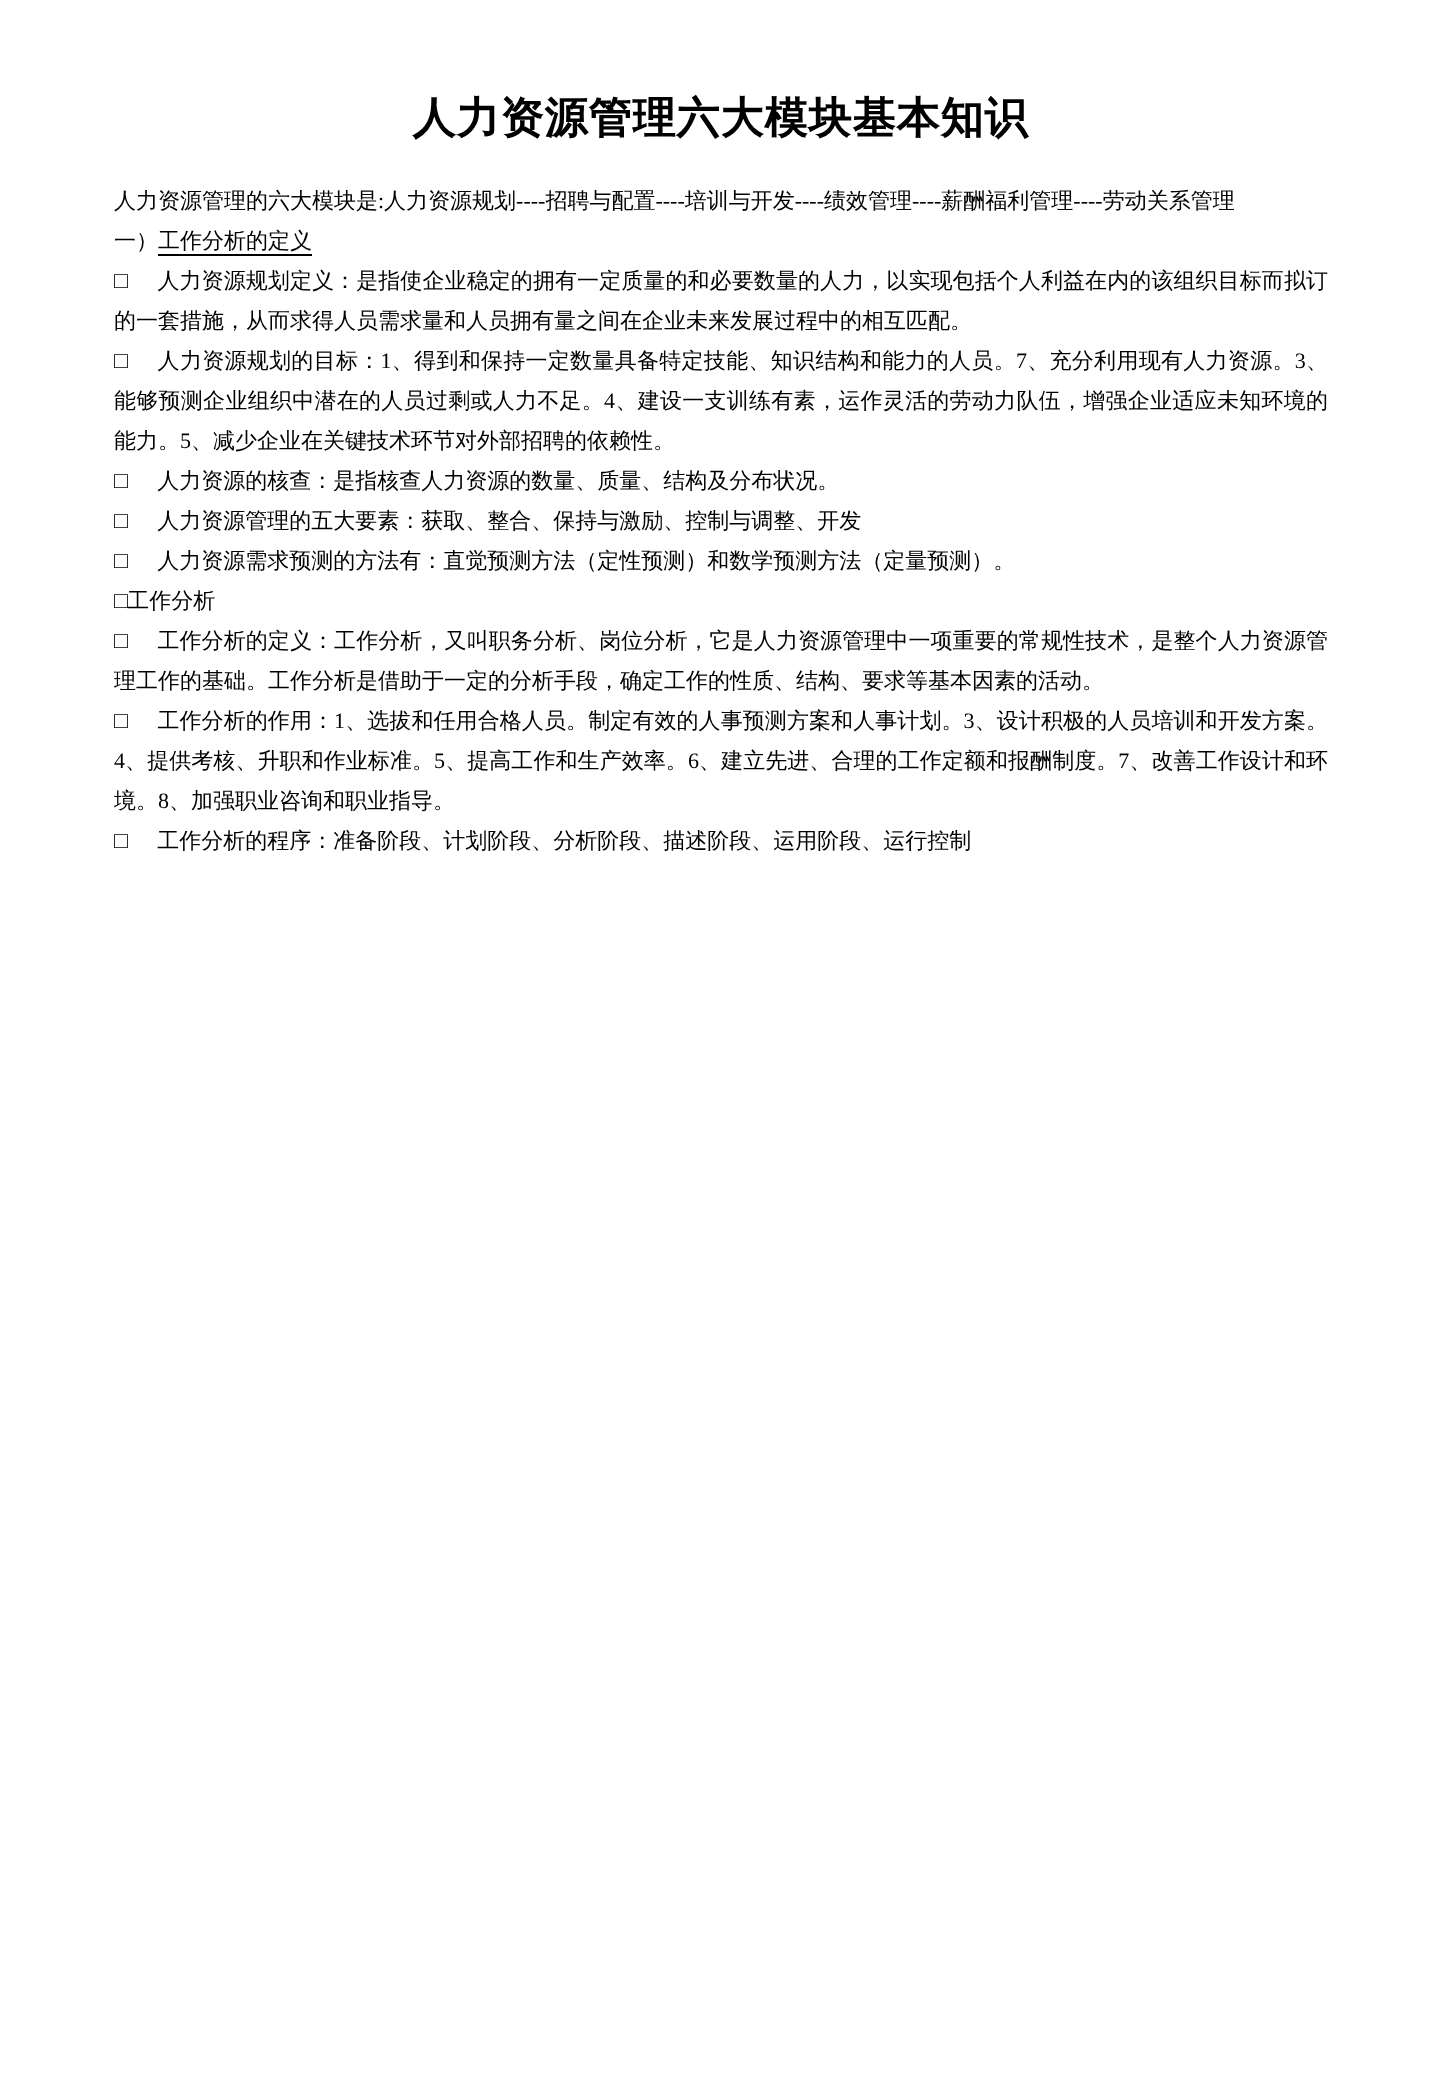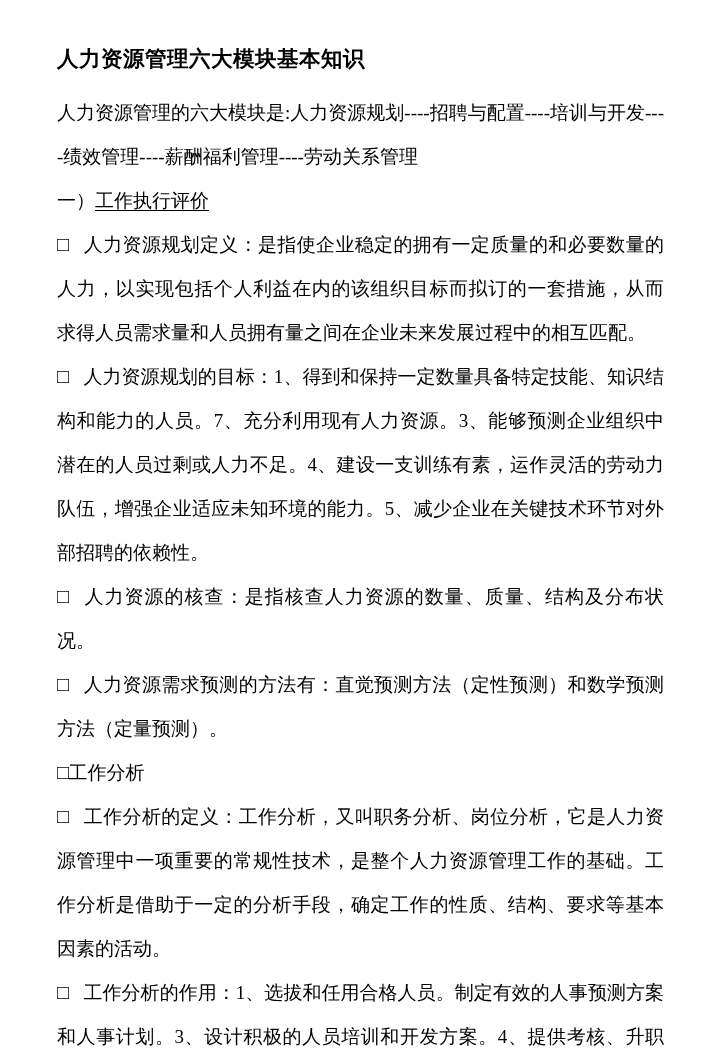--- a/index.html
+++ b/index.html
@@ -19,27 +19,27 @@
     width: 721px;
     height: 1050px;
     padding: 43px 57px 0 57px;
     background: #ffffff;
   }
   h1.doc-title {
     margin: 0 0 16px 0;
     font-size: 21.5px;
     line-height: 32px;
     font-weight: bold;
-    text-align: left;
+    text-align: center;
     letter-spacing: 0.5px;
   }
   p.para {
     margin: 0;
-    font-size: 19px;
-    line-height: 44px;
+    font-size: 11px;
+    line-height: 20px;
     text-align: justify;
     text-justify: inter-ideograph;
     word-break: break-all;
   }
   .u {
     text-decoration: underline;
     text-underline-offset: 3px;
   }
   .bullet {
     display: inline-block;
@@ -53,33 +53,35 @@
 </style>
 </head>
 <body>
 
 <div class="page">
 
   <h1 class="doc-title">人力资源管理六大模块基本知识</h1>
 
   <p class="para">人力资源管理的六大模块是:人力资源规划----招聘与配置----培训与开发----绩效管理----薪酬福利管理----劳动关系管理</p>
 
-  <p class="para"><span>一）</span><span class="u">工作执行评价</span></p>
+  <p class="para"><span>一）</span><span class="u">工作分析的定义</span></p>
 
   <p class="para"><span class="bullet">□</span><span>人力资源规划定义：是指使企业稳定的拥有一定质量的和必要数量的人力，以实现包括个人利益在内的该组织目标而拟订的一套措施，从而求得人员需求量和人员拥有量之间在企业未来发展过程中的相互匹配。</span></p>
 
   <p class="para"><span class="bullet">□</span><span>人力资源规划的目标：1、得到和保持一定数量具备特定技能、知识结构和能力的人员。7、充分利用现有人力资源。3、能够预测企业组织中潜在的人员过剩或人力不足。4、建设一支训练有素，运作灵活的劳动力队伍，增强企业适应未知环境的能力。5、减少企业在关键技术环节对外部招聘的依赖性。</span></p>
 
   <p class="para"><span class="bullet">□</span><span>人力资源的核查：是指核查人力资源的数量、质量、结构及分布状况。</span></p>
 
 
+  <p class="para"><span class="bullet">□</span><span>人力资源管理的五大要素：获取、整合、保持与激励、控制与调整、开发</span></p>
 
   <p class="para"><span class="bullet">□</span><span>人力资源需求预测的方法有：直觉预测方法（定性预测）和数学预测方法（定量预测）。</span></p>
 
 
   <p class="para compact"><span class="bullet">□</span><span>工作分析</span></p>
 
   <p class="para"><span class="bullet">□</span><span>工作分析的定义：工作分析，又叫职务分析、岗位分析，它是人力资源管理中一项重要的常规性技术，是整个人力资源管理工作的基础。工作分析是借助于一定的分析手段，确定工作的性质、结构、要求等基本因素的活动。</span></p>
 
   <p class="para"><span class="bullet">□</span><span>工作分析的作用：1、选拔和任用合格人员。制定有效的人事预测方案和人事计划。3、设计积极的人员培训和开发方案。4、提供考核、升职和作业标准。5、提高工作和生产效率。6、建立先进、合理的工作定额和报酬制度。7、改善工作设计和环境。8、加强职业咨询和职业指导。</span></p>
 
+  <p class="para"><span class="bullet">□</span><span>工作分析的程序：准备阶段、计划阶段、分析阶段、描述阶段、运用阶段、运行控制</span></p>
 
 </div>
 
 </body></html>

